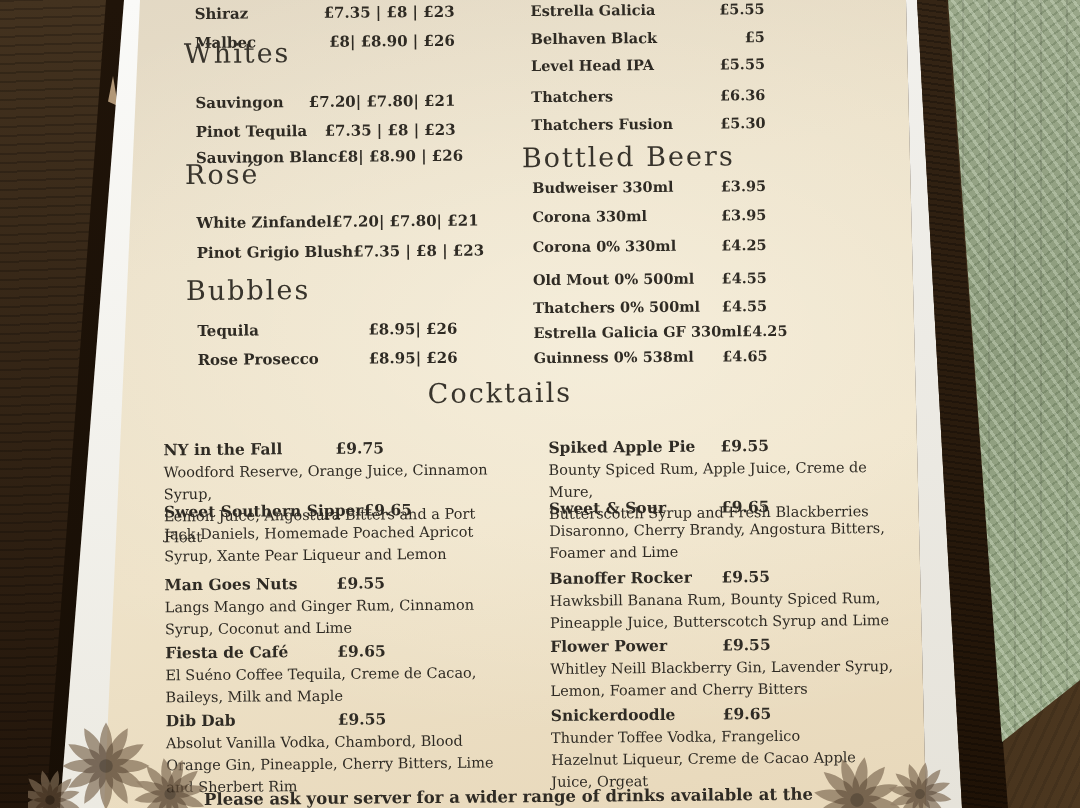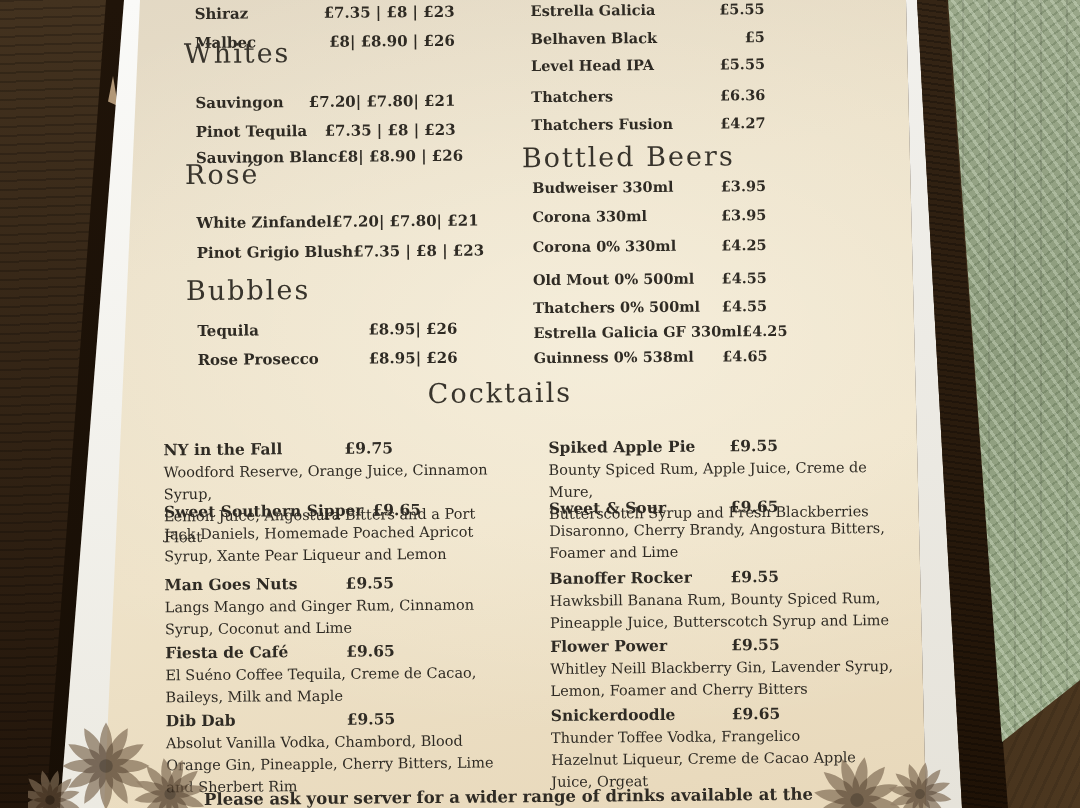--- a/index.html
+++ b/index.html
@@ -60,21 +60,21 @@
   .content{position:absolute;inset:0;color:#2f2b24;transform:rotate(-0.5deg);transform-origin:540px 404px;}
   .col{position:absolute;}
   .mrow{position:absolute;left:0;right:0;display:flex;justify-content:space-between;
         font-size:15px;font-weight:bold;white-space:nowrap;}
   .mrow .iname{padding-left:6px;}
   .beers .mrow{font-size:14.5px;}
   .heading{position:absolute;font-size:27px;font-weight:normal;letter-spacing:2px;color:#38342c;}
   .c-item{position:absolute;left:0;right:0;}
   .c-line{display:flex;white-space:nowrap;}
   .cname{font-weight:bold;font-size:15.5px;display:inline-block;min-width:172px;}
-  .cprice{font-weight:bold;font-size:15.5px;margin-left:9px;}
+  .cprice{font-weight:bold;font-size:15.5px;}
   .cdesc{font-size:14.5px;line-height:1.5;margin-top:3px;white-space:pre-line;}
   .cocktails-heading{position:absolute;left:395px;top:377px;width:210px;text-align:center;
         font-size:27px;letter-spacing:2px;color:#38342c;}
   .footer{position:absolute;left:195px;top:787px;width:620px;text-align:center;
         font-size:16.5px;font-weight:bold;color:#2f2b24;}
   svg.flower{position:absolute;opacity:.8;}
 </style>
 </head>
 <body>
 
@@ -143,21 +143,21 @@
     <div class="mrow" style="top:57px">
       <span class="iname">Level Head IPA</span>
       <span class="price">£5.55</span>
     </div>
     <div class="mrow" style="top:88px">
       <span class="iname">Thatchers</span>
       <span class="price">£6.36</span>
     </div>
     <div class="mrow" style="top:116px">
       <span class="iname">Thatchers Fusion</span>
-      <span class="price">£4.27</span>
+      <span class="price">£5.30</span>
     </div>
     <div class="heading" style="top:142px;left:-4px">Bottled Beers</div>
     <div class="mrow" style="top:179px">
       <span class="iname">Budweiser 330ml</span>
       <span class="price">£3.95</span>
     </div>
     <div class="mrow" style="top:208px">
       <span class="iname">Corona 330ml</span>
       <span class="price">£3.95</span>
     </div>

